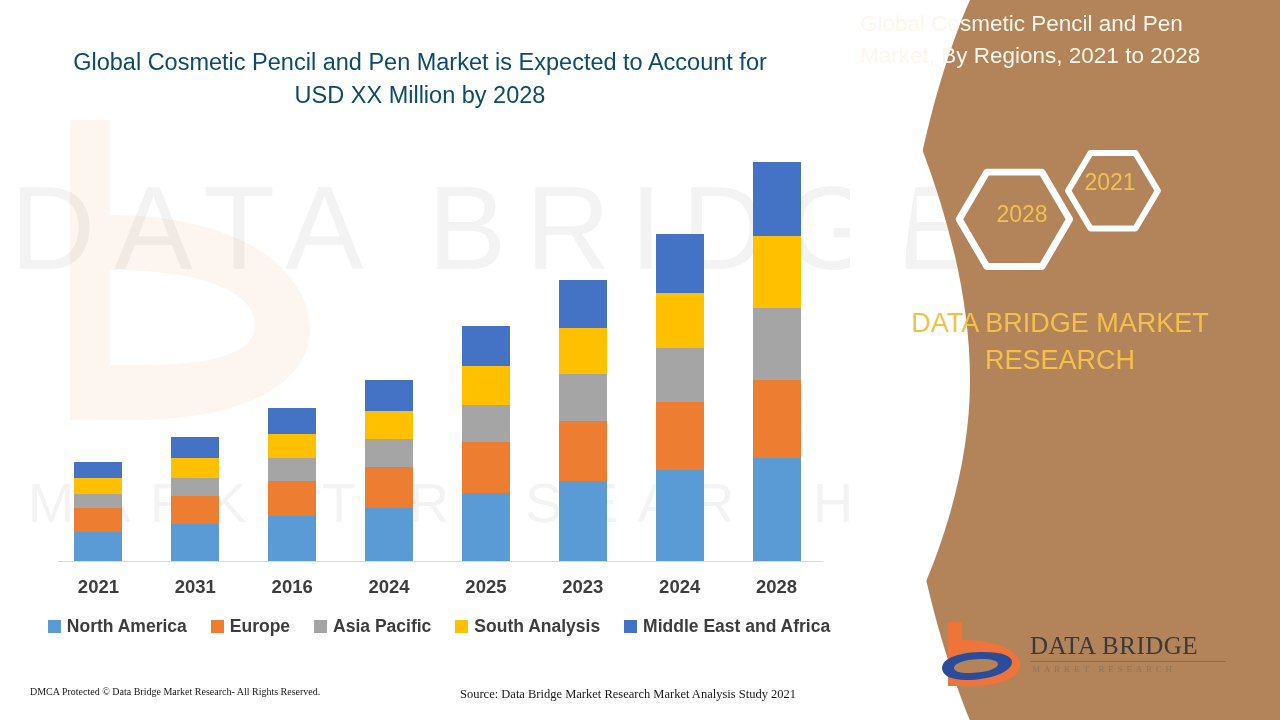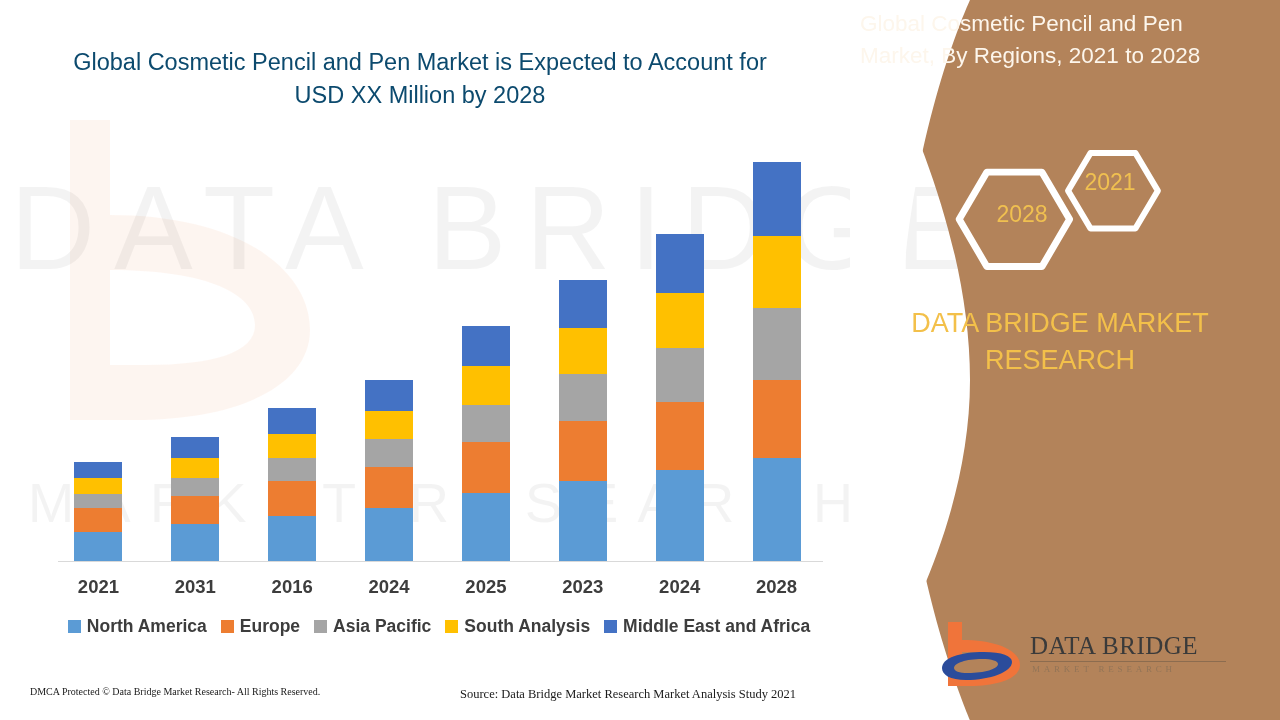--- a/index.html
+++ b/index.html
@@ -61,21 +61,21 @@
     display:flex; justify-content:space-around; align-items:center;
   }
   .x-labels span {
     width:48px; text-align:center;
     font-size:18.5px; font-weight:bold; color:#3d3d3d;
   }
 
   
   .legend {
     position:absolute; left:50px; top:616px; width:778px;
-    display:flex; justify-content:center; align-items:center; gap:0px;
+    display:flex; justify-content:center; align-items:center; gap:10px;
     flex-wrap:nowrap;
   }
   .legend-item { display:flex; align-items:center; margin-right:14px; white-space:nowrap; }
   .legend-item:last-child { margin-right:0; }
   .swatch { width:13px; height:13px; margin-right:6px; flex:none; }
   .legend-label { font-size:17.5px; font-weight:bold; color:#3d3d3d; }
 
   
   .footer-dmca {
     position:absolute; left:30px; top:686px;

